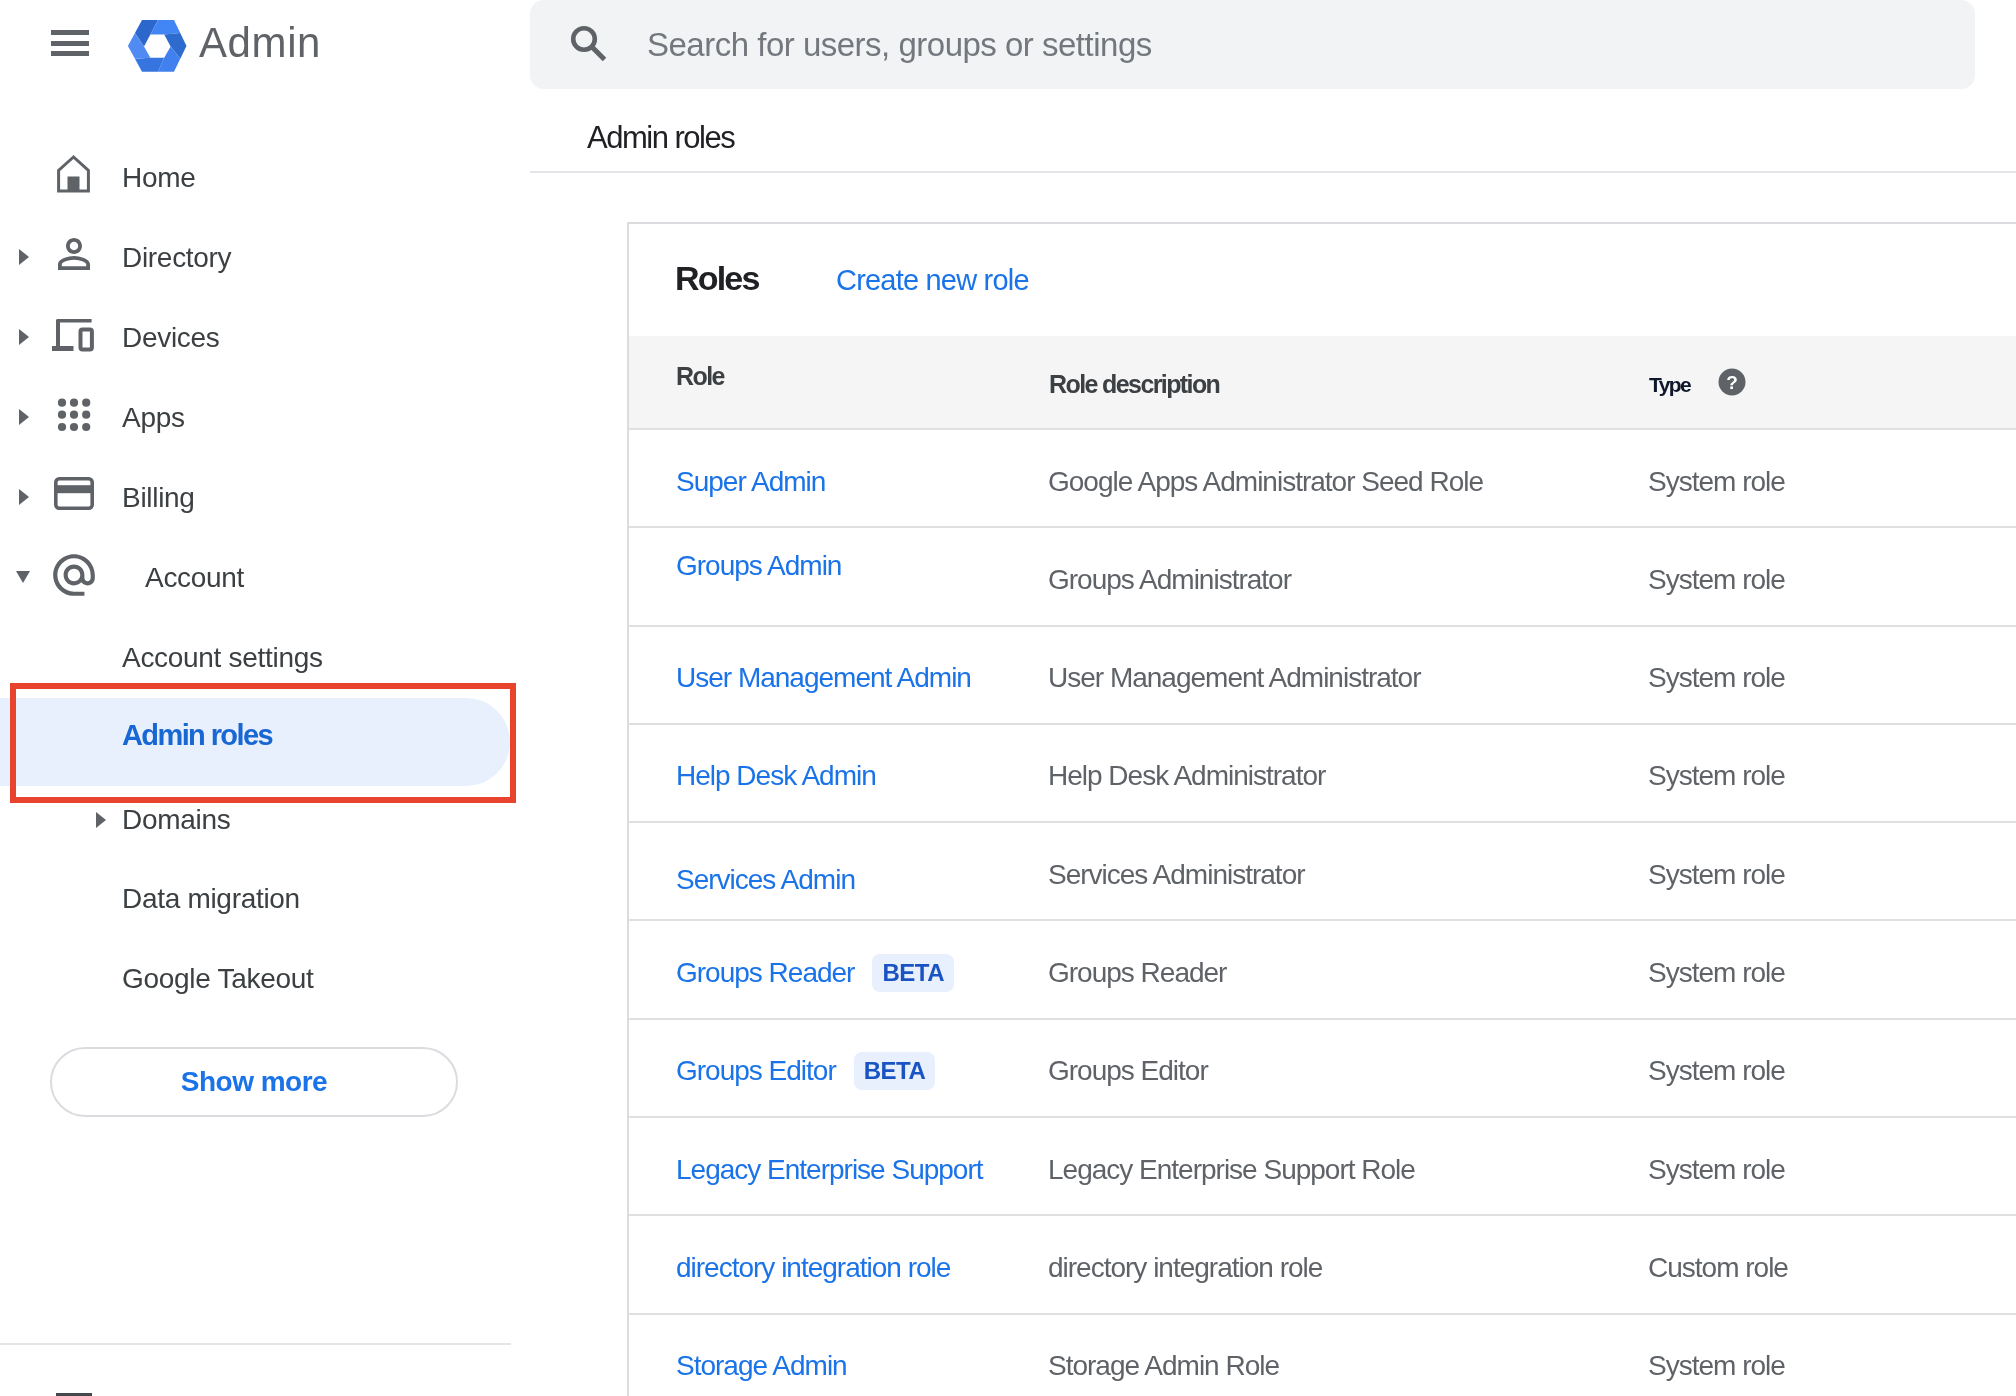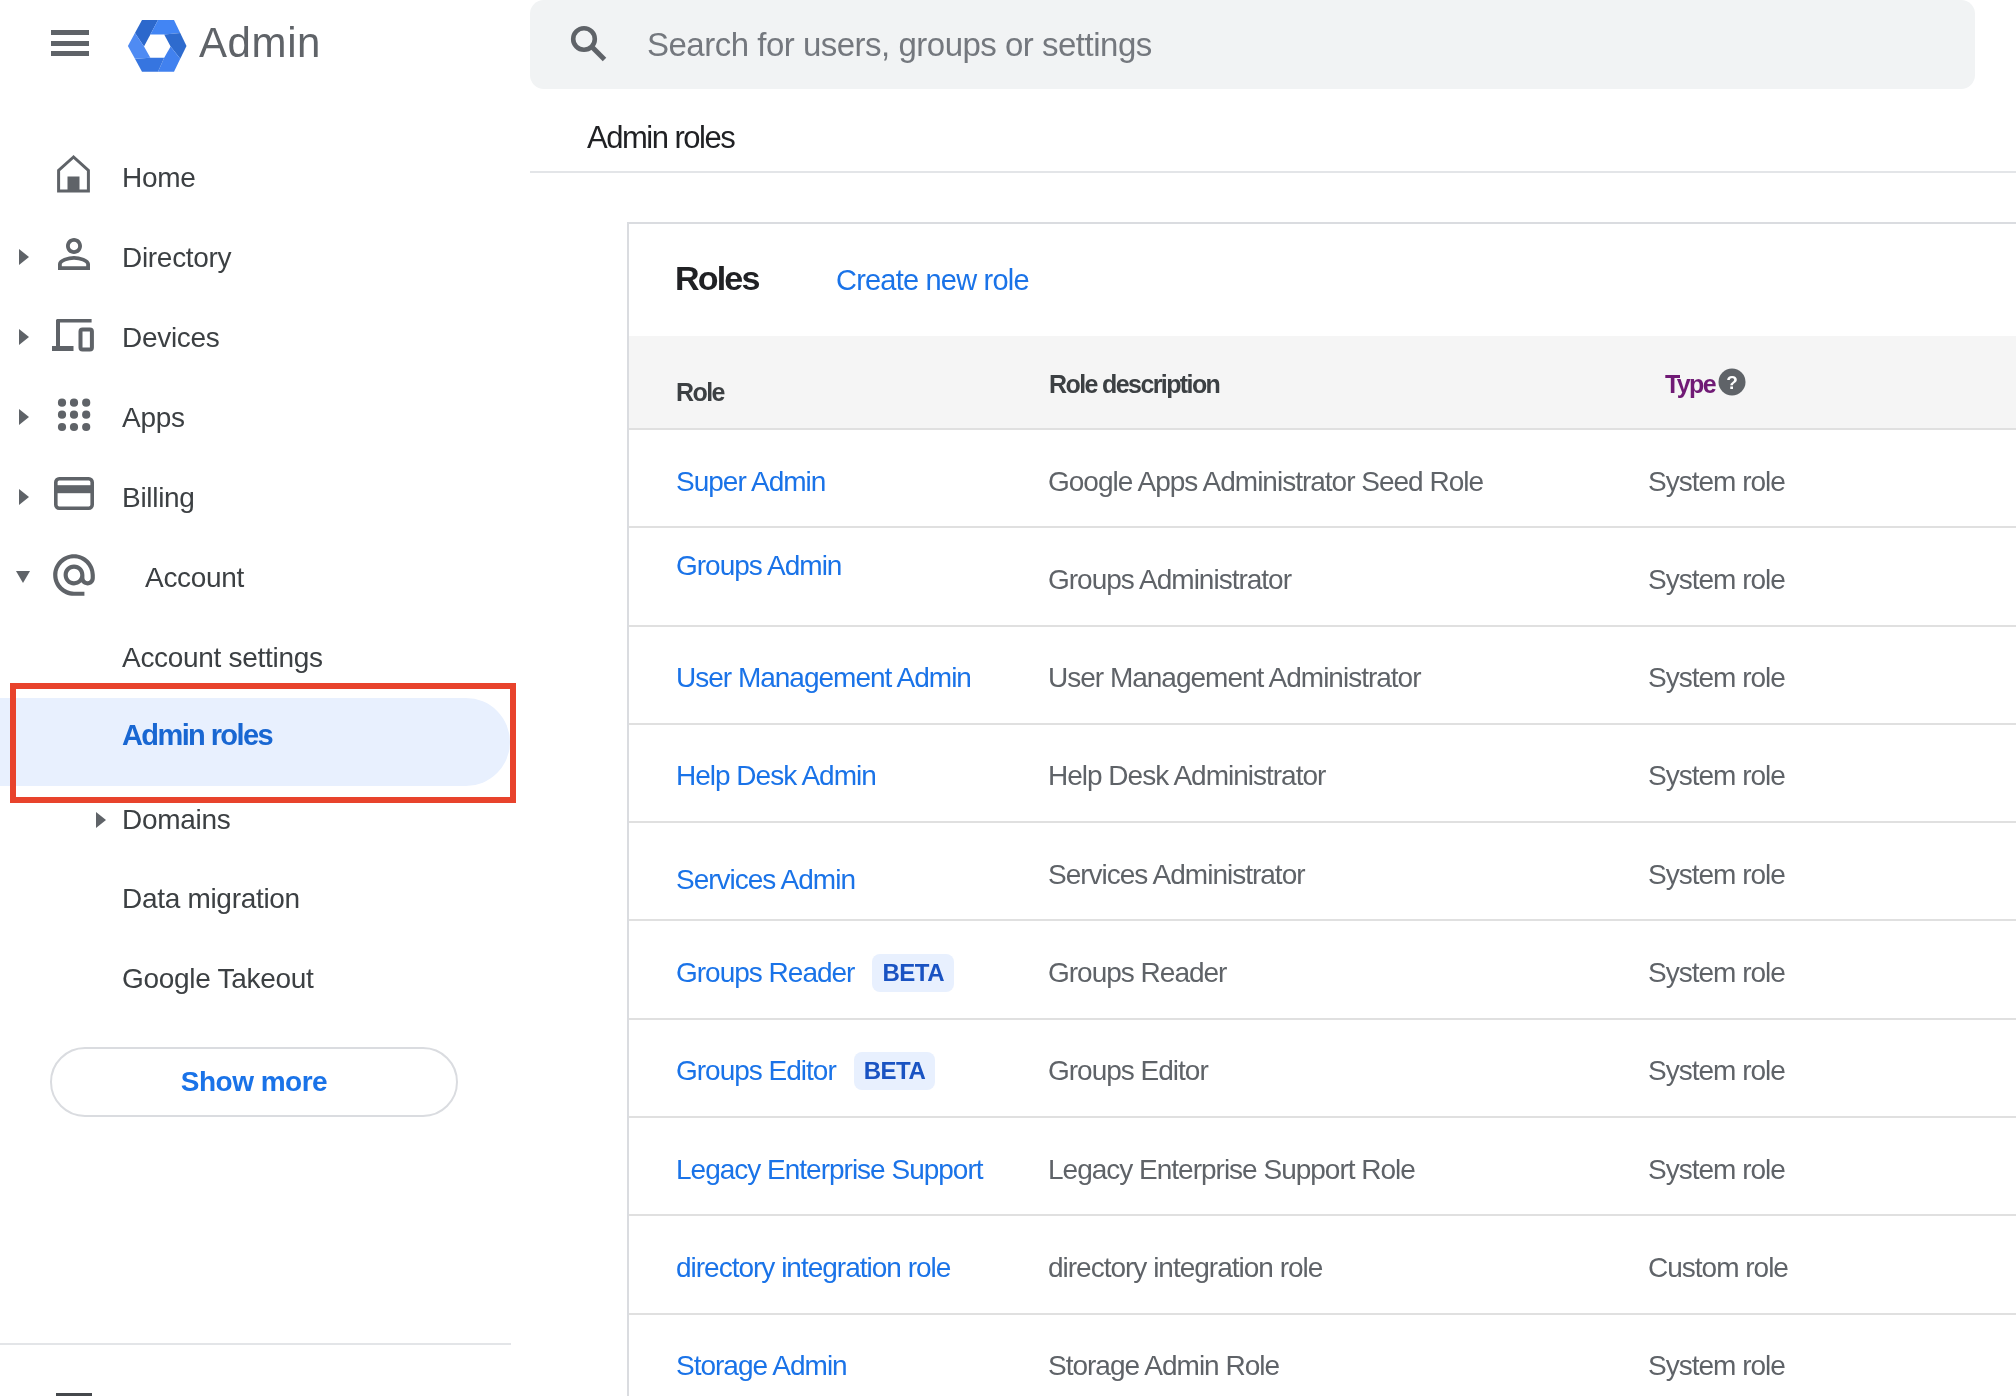--- a/index.html
+++ b/index.html
@@ -99,23 +99,23 @@
 
 <div class="abs" style="left:0; top:1343px; width:511px; height:2px; background:#e3e5e8;"></div>
 <div class="abs" style="left:55.5px; top:1393px; width:36px; height:3px; background:#45484c;"></div>
 
 <div class="abs" style="left:627px; top:222px; width:1395px; height:1200px; border-left:2px solid #dadce0; border-top:2px solid #dadce0;"></div>
 
 <div class="abs" style="left:675px; top:260.5px; font-size:34px; line-height:34px; letter-spacing:-1.8px; color:#202124; font-weight:700;">Roles</div>
 <div class="abs" style="left:836px; top:266px; font-size:29px; line-height:29px; letter-spacing:-0.8px; color:#1a73e8;">Create new role</div>
 
 <div class="abs" style="left:629px; top:336px; width:1387px; height:94px; background:#f5f5f5; border-bottom:2px solid #e0e0e0;"></div>
-<div class="abs" style="left:676px; top:380px; font-size:25px; line-height:25px; letter-spacing:-1.6px; color:#3c4043; font-weight:700;">Role</div>
+<div class="abs" style="left:676px; top:364px; font-size:25px; line-height:25px; letter-spacing:-1.6px; color:#3c4043; font-weight:700;">Role</div>
 <div class="abs" style="left:1049px; top:372px; font-size:25px; line-height:25px; letter-spacing:-1.6px; color:#3c4043; font-weight:700;">Role description</div>
-<div class="abs" style="left:1649px; top:372px; font-size:25px; line-height:25px; letter-spacing:-1.6px; color:#701a75; font-weight:700;margin-left:16px;">Type</div>
+<div class="abs" style="left:1649px; top:372px; font-size:21px; line-height:25px; letter-spacing:-1.6px; color:#0f172a; font-weight:700;">Type</div>
 <svg class="abs" style="left:1718px; top:368px;" width="28" height="28" viewBox="0 0 28 28">
   <circle cx="14" cy="14" r="13.5" fill="#5f6368"></circle>
   <text x="14" y="20.5" font-family="Liberation Sans, sans-serif" font-size="19" font-weight="700" fill="#ffffff" text-anchor="middle">?</text>
 </svg>
 
 <div class="abs" style="left:629px; top:430px; width:1387px;">
 <div style="position:relative; height:98.3px; border-bottom:2px solid #e0e0e0;">
       <div style="position:absolute; left:47px; top:0; height:98px; display:flex; align-items:center; padding-top:5px; font-size:28px; letter-spacing:-1px; color:#1a73e8;">
         <span>Super Admin</span>
       </div>

